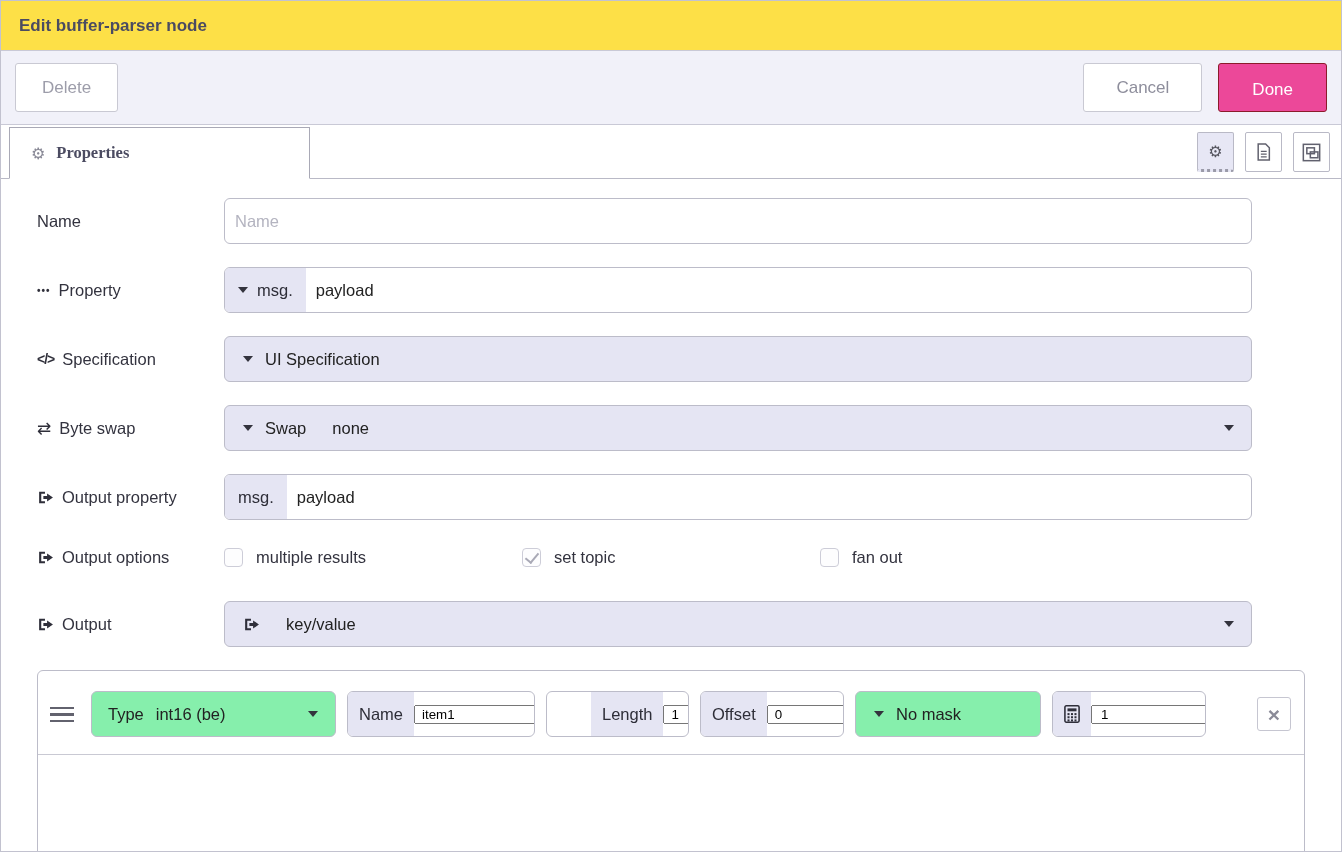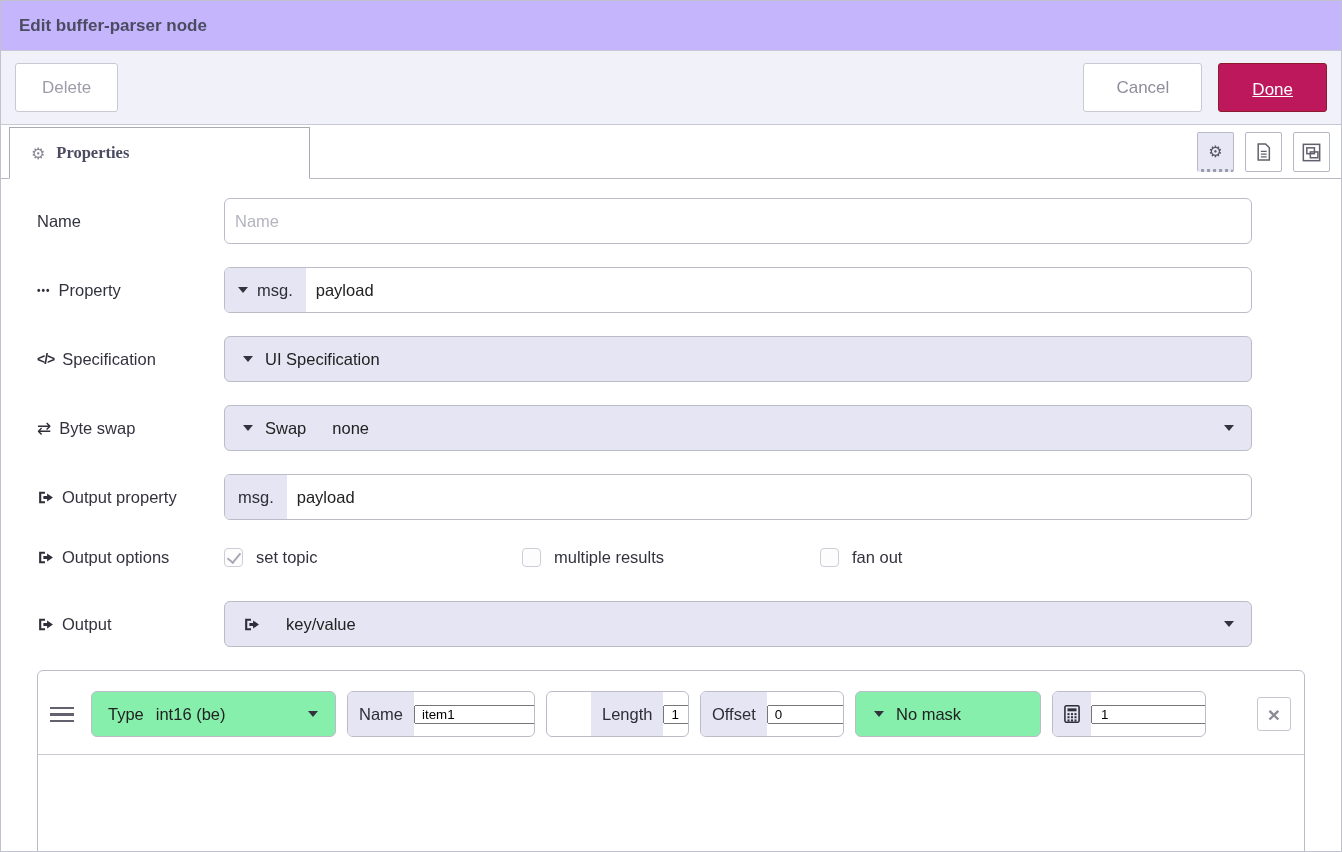--- a/index.html
+++ b/index.html
@@ -3,32 +3,32 @@
 <meta charset="utf-8">
 <style>
   * { box-sizing: border-box; margin: 0; padding: 0; }
   html, body { width: 1342px; height: 852px; overflow: hidden; }
   body { font-family: "Liberation Sans", "DejaVu Sans", sans-serif; background: #fff; }
 
   .dialog { width: 1342px; height: 852px; border: 1px solid #c2c2cf; background: #fff;
             display: flex; flex-direction: column; overflow: hidden; }
 
   
-  .header { height: 50px; flex-shrink: 0; background: #c4b5fd; border-bottom: 1px solid #c9c9d6;
+  .header { height: 50px; flex-shrink: 0; background: #fde047; border-bottom: 1px solid #c9c9d6;
             display: flex; align-items: center; padding: 0 18px; }
   .header-title { font-weight: bold; font-size: 17px; color: #4b4b61; }
 
   
   .toolbar { height: 74px; flex-shrink: 0; background: #f1f1f9; border-bottom: 1px solid #c9c9d6;
              display: flex; align-items: center; padding: 0 14px; }
   .btn { height: 49px; border: 1px solid #c9c9d3; background: #fff; border-radius: 3px;
          font-size: 17px; font-family: inherit; padding: 0 26px; cursor: pointer; }
   .btn-delete { color: #9d9daa; margin-right: auto; }
   .btn-cancel { color: #8e8e9c; margin-right: 16px; padding: 0 32px; }
-  .btn-done { background: #be185d; border-color: #8C1B2B; color: #fff; padding: 16px 33px; text-decoration: underline; }
+  .btn-done { background: #ec4899; border-color: #8C1B2B; color: #fff; padding: 16px 33px; }
 
   
   .tabbar { height: 54px; flex-shrink: 0; background: #fff; border-bottom: 1px solid #b9b9c6;
             display: flex; align-items: flex-end; padding-left: 8px; position: relative; }
   .tab { position: relative; top: 1px; width: 301px; height: 52px; background: #fff;
          border: 1px solid #a9a9b6; border-bottom: 1px solid #fff; z-index: 2;
          display: flex; align-items: center; gap: 11px; padding-left: 21px; }
   .tab-gear { font-size: 16px; color: #8a8a97; }
   .tab-label { font-weight: bold; font-size: 16.5px; color: #4b4b61; font-family: Liberation Serif, serif; }
   .tab-icons { position: absolute; right: 11px; top: 7px; display: flex; gap: 11px; z-index: 3; }
@@ -218,26 +218,26 @@
         <span class="lbl-icon">
           <svg width="17" height="17" viewBox="0 0 16 16" fill="currentColor">
             <path d="M2 2.5h5.5v2H4v7h3.5v2H2z"></path>
             <path d="M9.5 4.2L15 8l-5.5 3.8V9.5H6v-3h3.5z"></path>
           </svg>
         </span>
         <span>Output options</span>
       </div>
       <div class="options-group">
         <div class="option">
+          <span class="checkbox"></span>
+          <span>multiple results</span>
+        </div>
+        <div class="option">
           <span class="checkbox checked"></span>
           <span>set topic</span>
-        </div>
-        <div class="option">
-          <span class="checkbox"></span>
-          <span>multiple results</span>
         </div>
         <div class="option">
           <span class="checkbox"></span>
           <span>fan out</span>
         </div>
       </div>
     </div>
 
     <div class="row">
       <div class="row-label">

